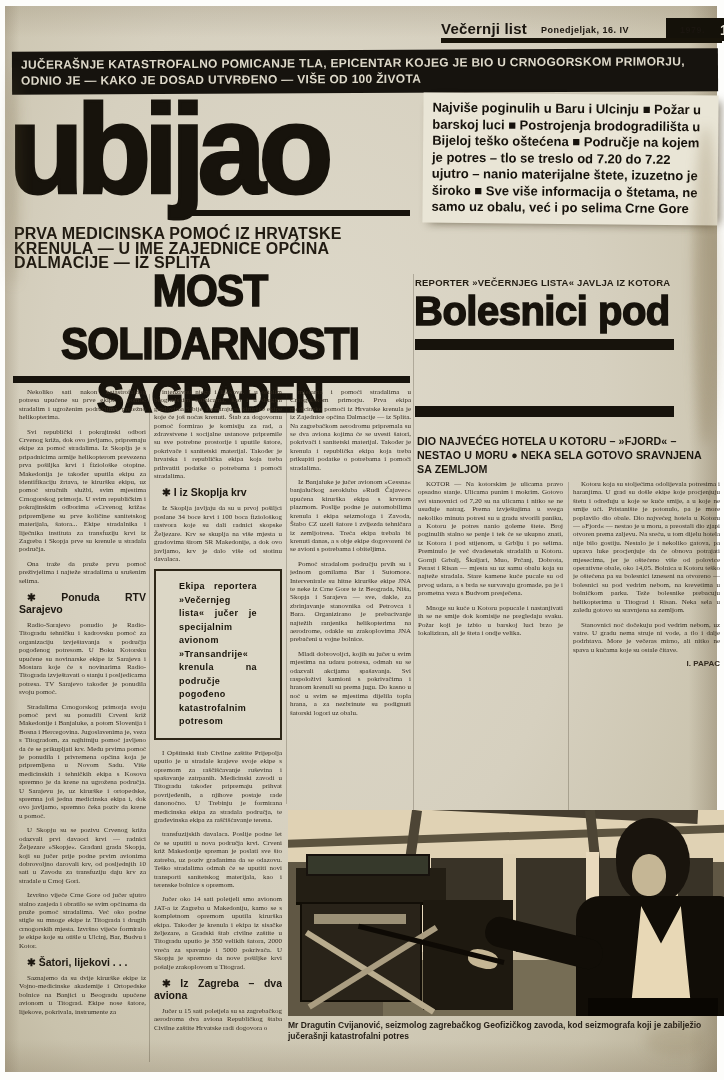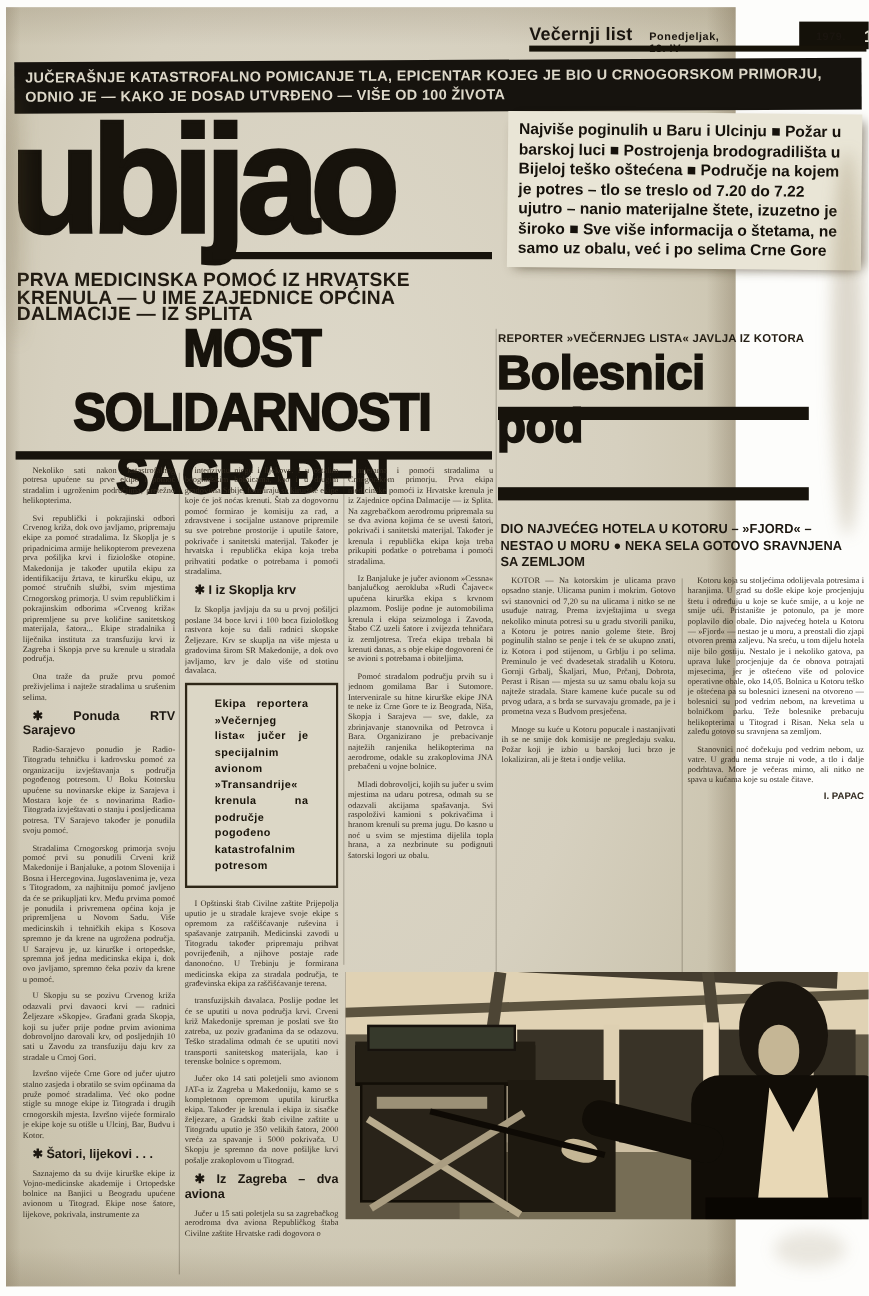--- a/index.html
+++ b/index.html
@@ -1,18 +1,18 @@
 <!DOCTYPE html>
 <html><head>
 <meta charset="utf-8">
 <style>
   html,body{margin:0;padding:0;background:#ffffff;}
   .scan{position:relative;width:724px;height:1080px;background:#fdfdfb;overflow:hidden;
         font-family:"Liberation Sans",sans-serif;}
-  .page{position:absolute;left:5px;top:6px;width:608px;height:1066px;
+  .page{position:absolute;left:5px;top:6px;width:712px;height:1066px;
         background:
           linear-gradient(90deg, rgba(120,105,80,0.25) 0%, rgba(120,105,80,0) 2%, rgba(120,105,80,0) 96%, rgba(120,105,80,0.35) 100%),
           linear-gradient(180deg, rgba(120,105,80,0.18) 0%, rgba(120,105,80,0) 3%, rgba(120,105,80,0) 97%, rgba(120,105,80,0.22) 100%),
           radial-gradient(ellipse at 45% 38%, #ded9ca 0%, #d6d0bf 50%, #c9c2ac 82%, #b5ac93 100%);
         }
   .abs{position:absolute;}
 
   
   .m-title{font-weight:700;font-size:15px;letter-spacing:0.2px;color:#1a150f;}
   .m-small{font-weight:700;font-size:9px;color:#1a150f;letter-spacing:0.5px;}
@@ -168,19 +168,20 @@
     <div class="ph" style="left:328px;top:8px;width:74px;height:86px;background:#1d1812;border-radius:46% 54% 50% 50%;"></div>
     <div class="ph" style="left:344px;top:44px;width:34px;height:42px;background:#b2a88e;border-radius:50% 50% 45% 45%;"></div>
     <div class="ph" style="left:288px;top:86px;width:152px;height:122px;background:#16120c;border-radius:24px 8px 0 0;"></div>
     <div class="ph" style="left:342px;top:96px;width:62px;height:110px;background:#cfc6ae;clip-path:polygon(18% 0,50% 34%,82% 0,100% 100%,0 100%);"></div>
     <div class="ph" style="left:196px;top:118px;width:120px;height:30px;background:#16120c;transform:rotate(14deg);border-radius:14px;"></div>
     <div class="ph" style="left:180px;top:140px;width:30px;height:18px;background:#b2a88e;border-radius:40%;transform:rotate(14deg);"></div>
     <div class="ph" style="left:66px;top:150px;width:150px;height:5px;background:#14100a;transform:rotate(14deg);transform-origin:right center;"></div>
     <div class="ph" style="left:300px;top:188px;width:130px;height:18px;background:#0f0c08;"></div>
   </div>
 
+  <div class="abs caption" style="left:283px;top:1014px;width:437px;">Mr Dragutin Cvijanović, seizmolog zagrebačkog Geofizičkog zavoda, kod seizmografa koji je zabilježio jučerašnji katastrofalni potres</div>
 
   <div class="stain" style="left:688px;top:120px;width:26px;height:320px;background:rgba(126,106,66,0.25);"></div>
   <div class="stain" style="left:2px;top:60px;width:14px;height:220px;background:rgba(110,92,58,0.18);"></div>
   <div class="stain" style="left:640px;top:1020px;width:60px;height:30px;background:rgba(120,100,62,0.15);"></div>
 
  </div>
 </div>
 
 </body></html>

